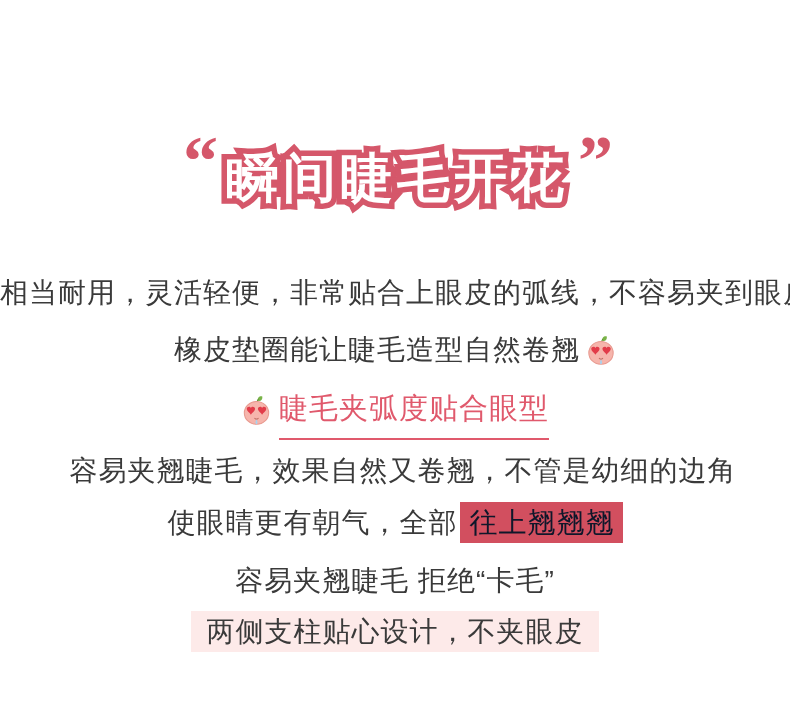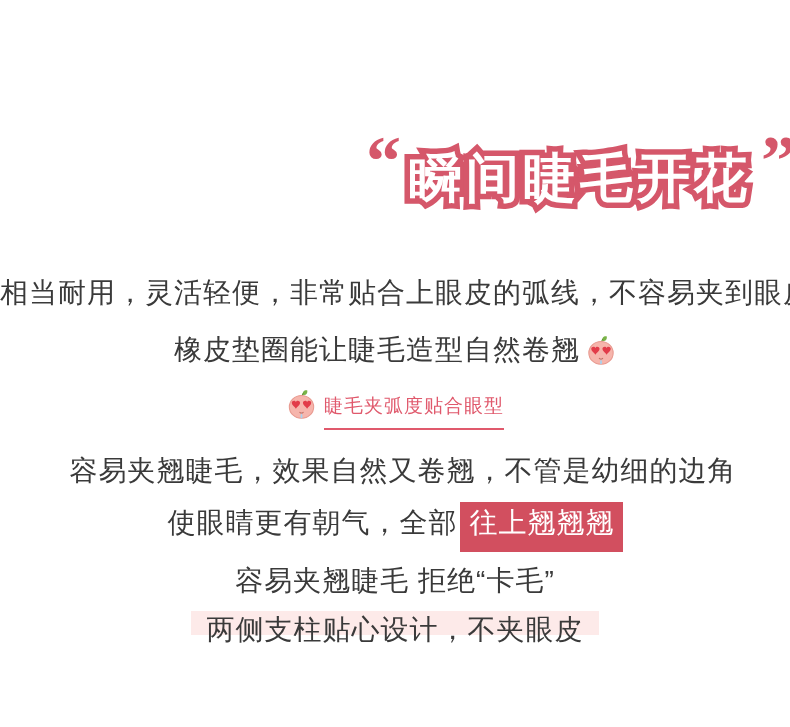--- a/index.html
+++ b/index.html
@@ -23,21 +23,21 @@
     position:absolute;left:0;width:100%;
     text-align:center;
     font-size:28px;
     color:var(--body-text);
     letter-spacing:1px;
     white-space:nowrap;
   }
   
   .title{
     position:absolute;top:130px;left:0;width:100%;
-    text-align:right;line-height:86px;white-space:nowrap;
+    text-align:center;line-height:86px;white-space:nowrap;
   }
   .quote{
     font-family:"Liberation Serif", serif;
     font-weight:bold;
     font-size:70px;
     color:var(--accent);
     position:relative;top:-12px;
     letter-spacing:-6px;
   }
   .quote.open{margin-right:14px;}
@@ -46,41 +46,41 @@
     font-weight:bold;
     font-size:53px;
     letter-spacing:4px;
     color:#ffffff;
     -webkit-text-stroke:11px var(--accent);
     paint-order:stroke fill;
   }
   
   .l1{top:274px;}
   .l2{top:331px;}
-  .l3{top:389px;color:var(--pink-text);font-size:19px;}
+  .l3{top:389px;color:var(--pink-text);font-size:29px;}
   .l4{top:452px;padding-left:16px;}
   .l5{top:504px;}
   .l6{top:562px;}
   .u-text{
     display:inline-block;
     border-bottom:2px solid var(--pink-text);
     padding-bottom:9px;
   }
   .hl{
     background:var(--hl-bg);
-    color:#ffffff;
-    padding:5px 8px 14px 10px;
+    color:#0f172a;
+    padding:5px 8px 5px 10px;
     margin-left:2px;
   }
   .soft-box{
     position:absolute;top:611px;left:50%;
     transform:translateX(-50%);
-    width:408px;height:24px;
+    width:408px;height:41px;
     background:var(--soft-pink);
-    display:flex;align-items:flex-start;justify-content:center;
+    display:flex;align-items:center;justify-content:center;
     font-size:28px;color:var(--body-text);
     letter-spacing:1px;white-space:nowrap;
   }
   .emoji{
     display:inline-block;
     width:30px;height:31px;
     vertical-align:-7px;
   }
   .l2 .emoji{margin-left:6px;}
   .l3 .emoji{margin-right:8px;vertical-align:-8px;}

